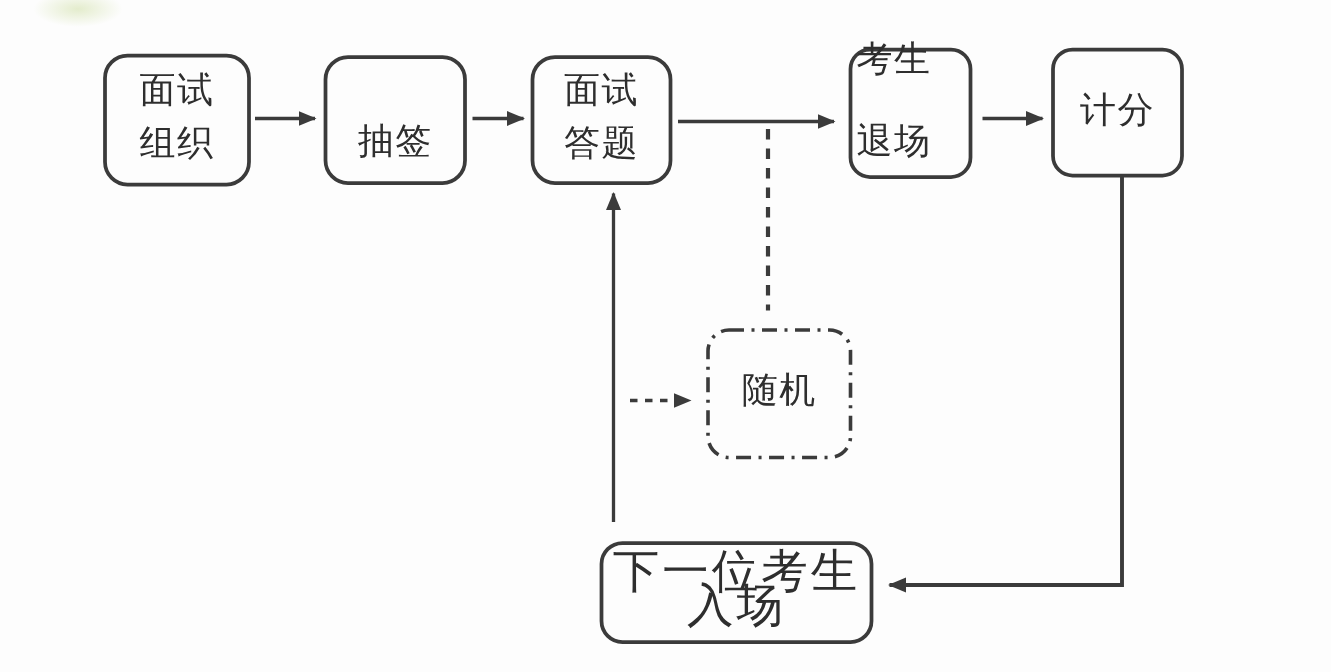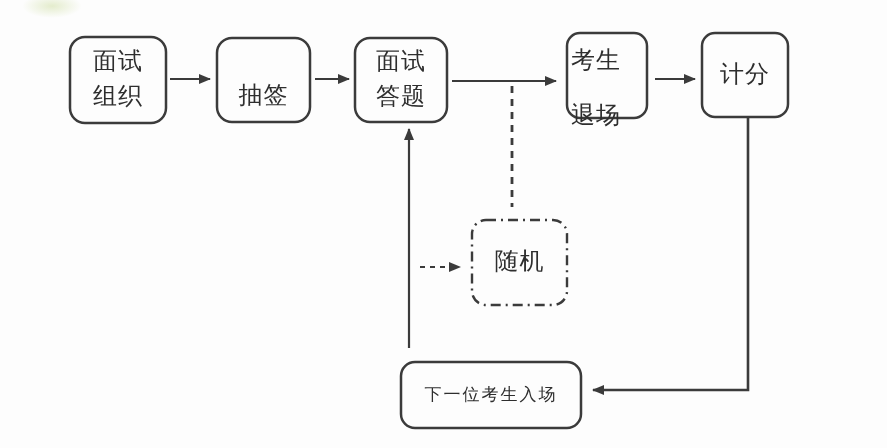--- a/index.html
+++ b/index.html
@@ -38,21 +38,21 @@
     flex-direction:column;
     align-items:center;
     justify-content:center;
     text-align:center;
     font-size:24px;
     line-height:35px;
     color:var(--text);
     letter-spacing:1px;
     font-family:Liberation Mono, monospace;
   }
-  .label.single{font-size:17px;line-height:23px;letter-spacing:2px;}
+  .label.single{font-size:31px;line-height:23px;letter-spacing:2px;}
   .watermark{
     position:absolute;
     left:22px;top:-6px;width:60px;height:24px;
     background:radial-gradient(ellipse at center, rgba(223,233,196,0.85) 0%, rgba(223,233,196,0.0) 70%);
     border-radius:50%;
   }
 </style>
 </head>
 <body>
 
@@ -94,21 +94,21 @@
 
   <div class="label" style="left:217px;top:38px;width:93px;height:84px;margin-top:16px;">
     <span>抽签</span>
   </div>
 
   <div class="label" style="left:355px;top:38px;width:92px;height:84px;">
     <span>面试</span>
     <span>答题</span>
   </div>
 
-  <div class="label" style="left:567px;top:46px;width:58px;height:85px;gap:20px;">
+  <div class="label" style="left:567px;top:26px;width:58px;height:85px;gap:20px;">
     <span>考生</span>
     <span>退场</span>
   </div>
 
   <div class="label" style="left:702px;top:33px;width:86px;height:84px;gap:46px;">
     <span>计分</span>
   </div>
 
   <div class="label" style="left:472px;top:220px;width:95px;height:85px;">
     <span>随机</span>

